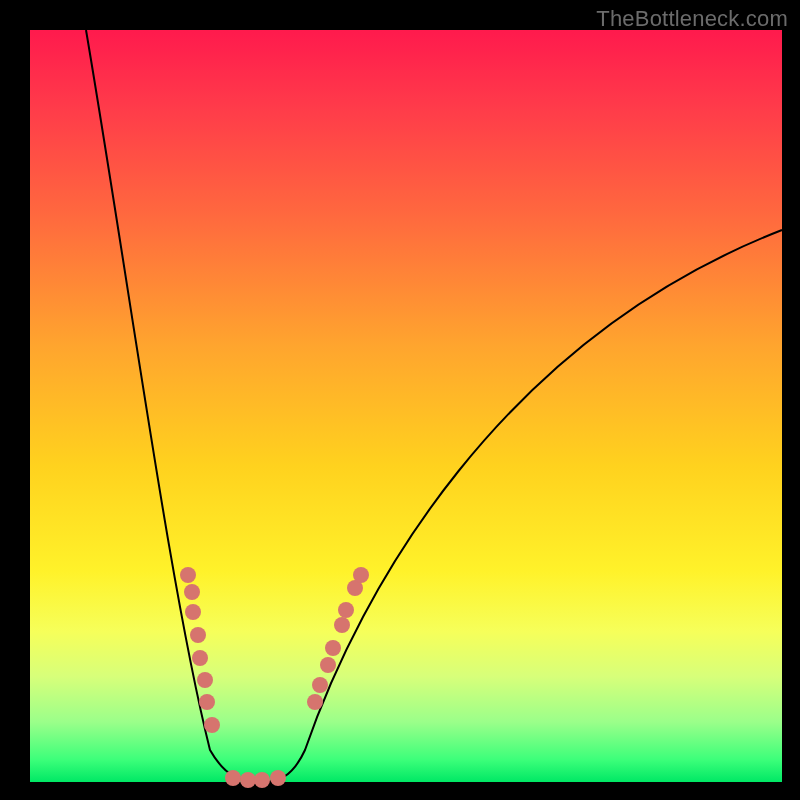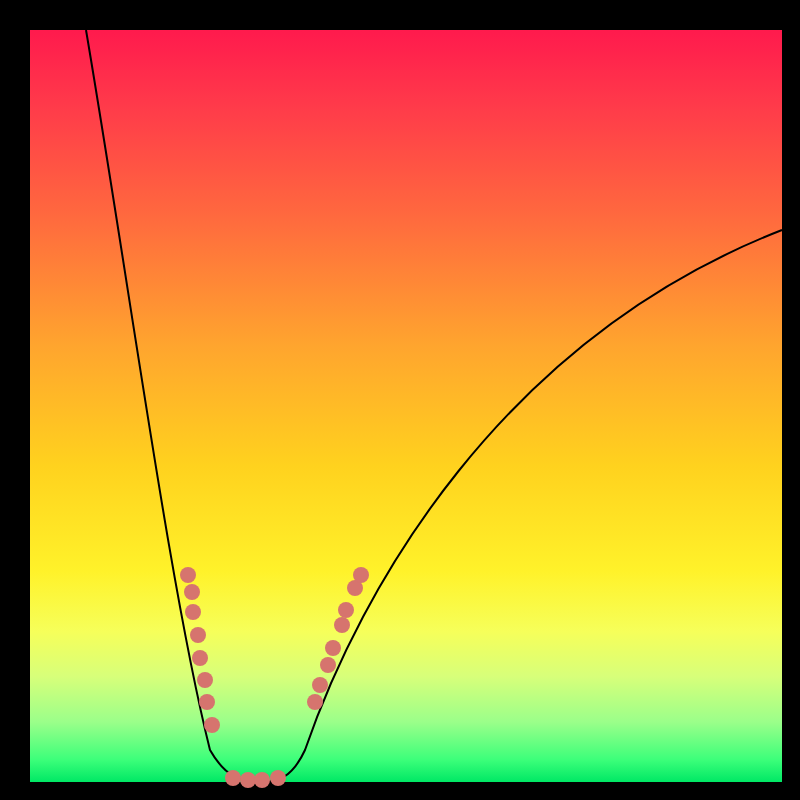--- a/index.html
+++ b/index.html
@@ -80,13 +80,14 @@
         <circle cx="290" cy="655" r="8" fill="#d6746e"></circle>
         <circle cx="298" cy="635" r="8" fill="#d6746e"></circle>
         <circle cx="303" cy="618" r="8" fill="#d6746e"></circle>
         <circle cx="312" cy="595" r="8" fill="#d6746e"></circle>
         <circle cx="316" cy="580" r="8" fill="#d6746e"></circle>
         <circle cx="325" cy="558" r="8" fill="#d6746e"></circle>
         <circle cx="331" cy="545" r="8" fill="#d6746e"></circle>
       </g>
   </svg>
 
+  <div class="watermark">TheBottleneck.com</div>
 </div>
 
 </body></html>

